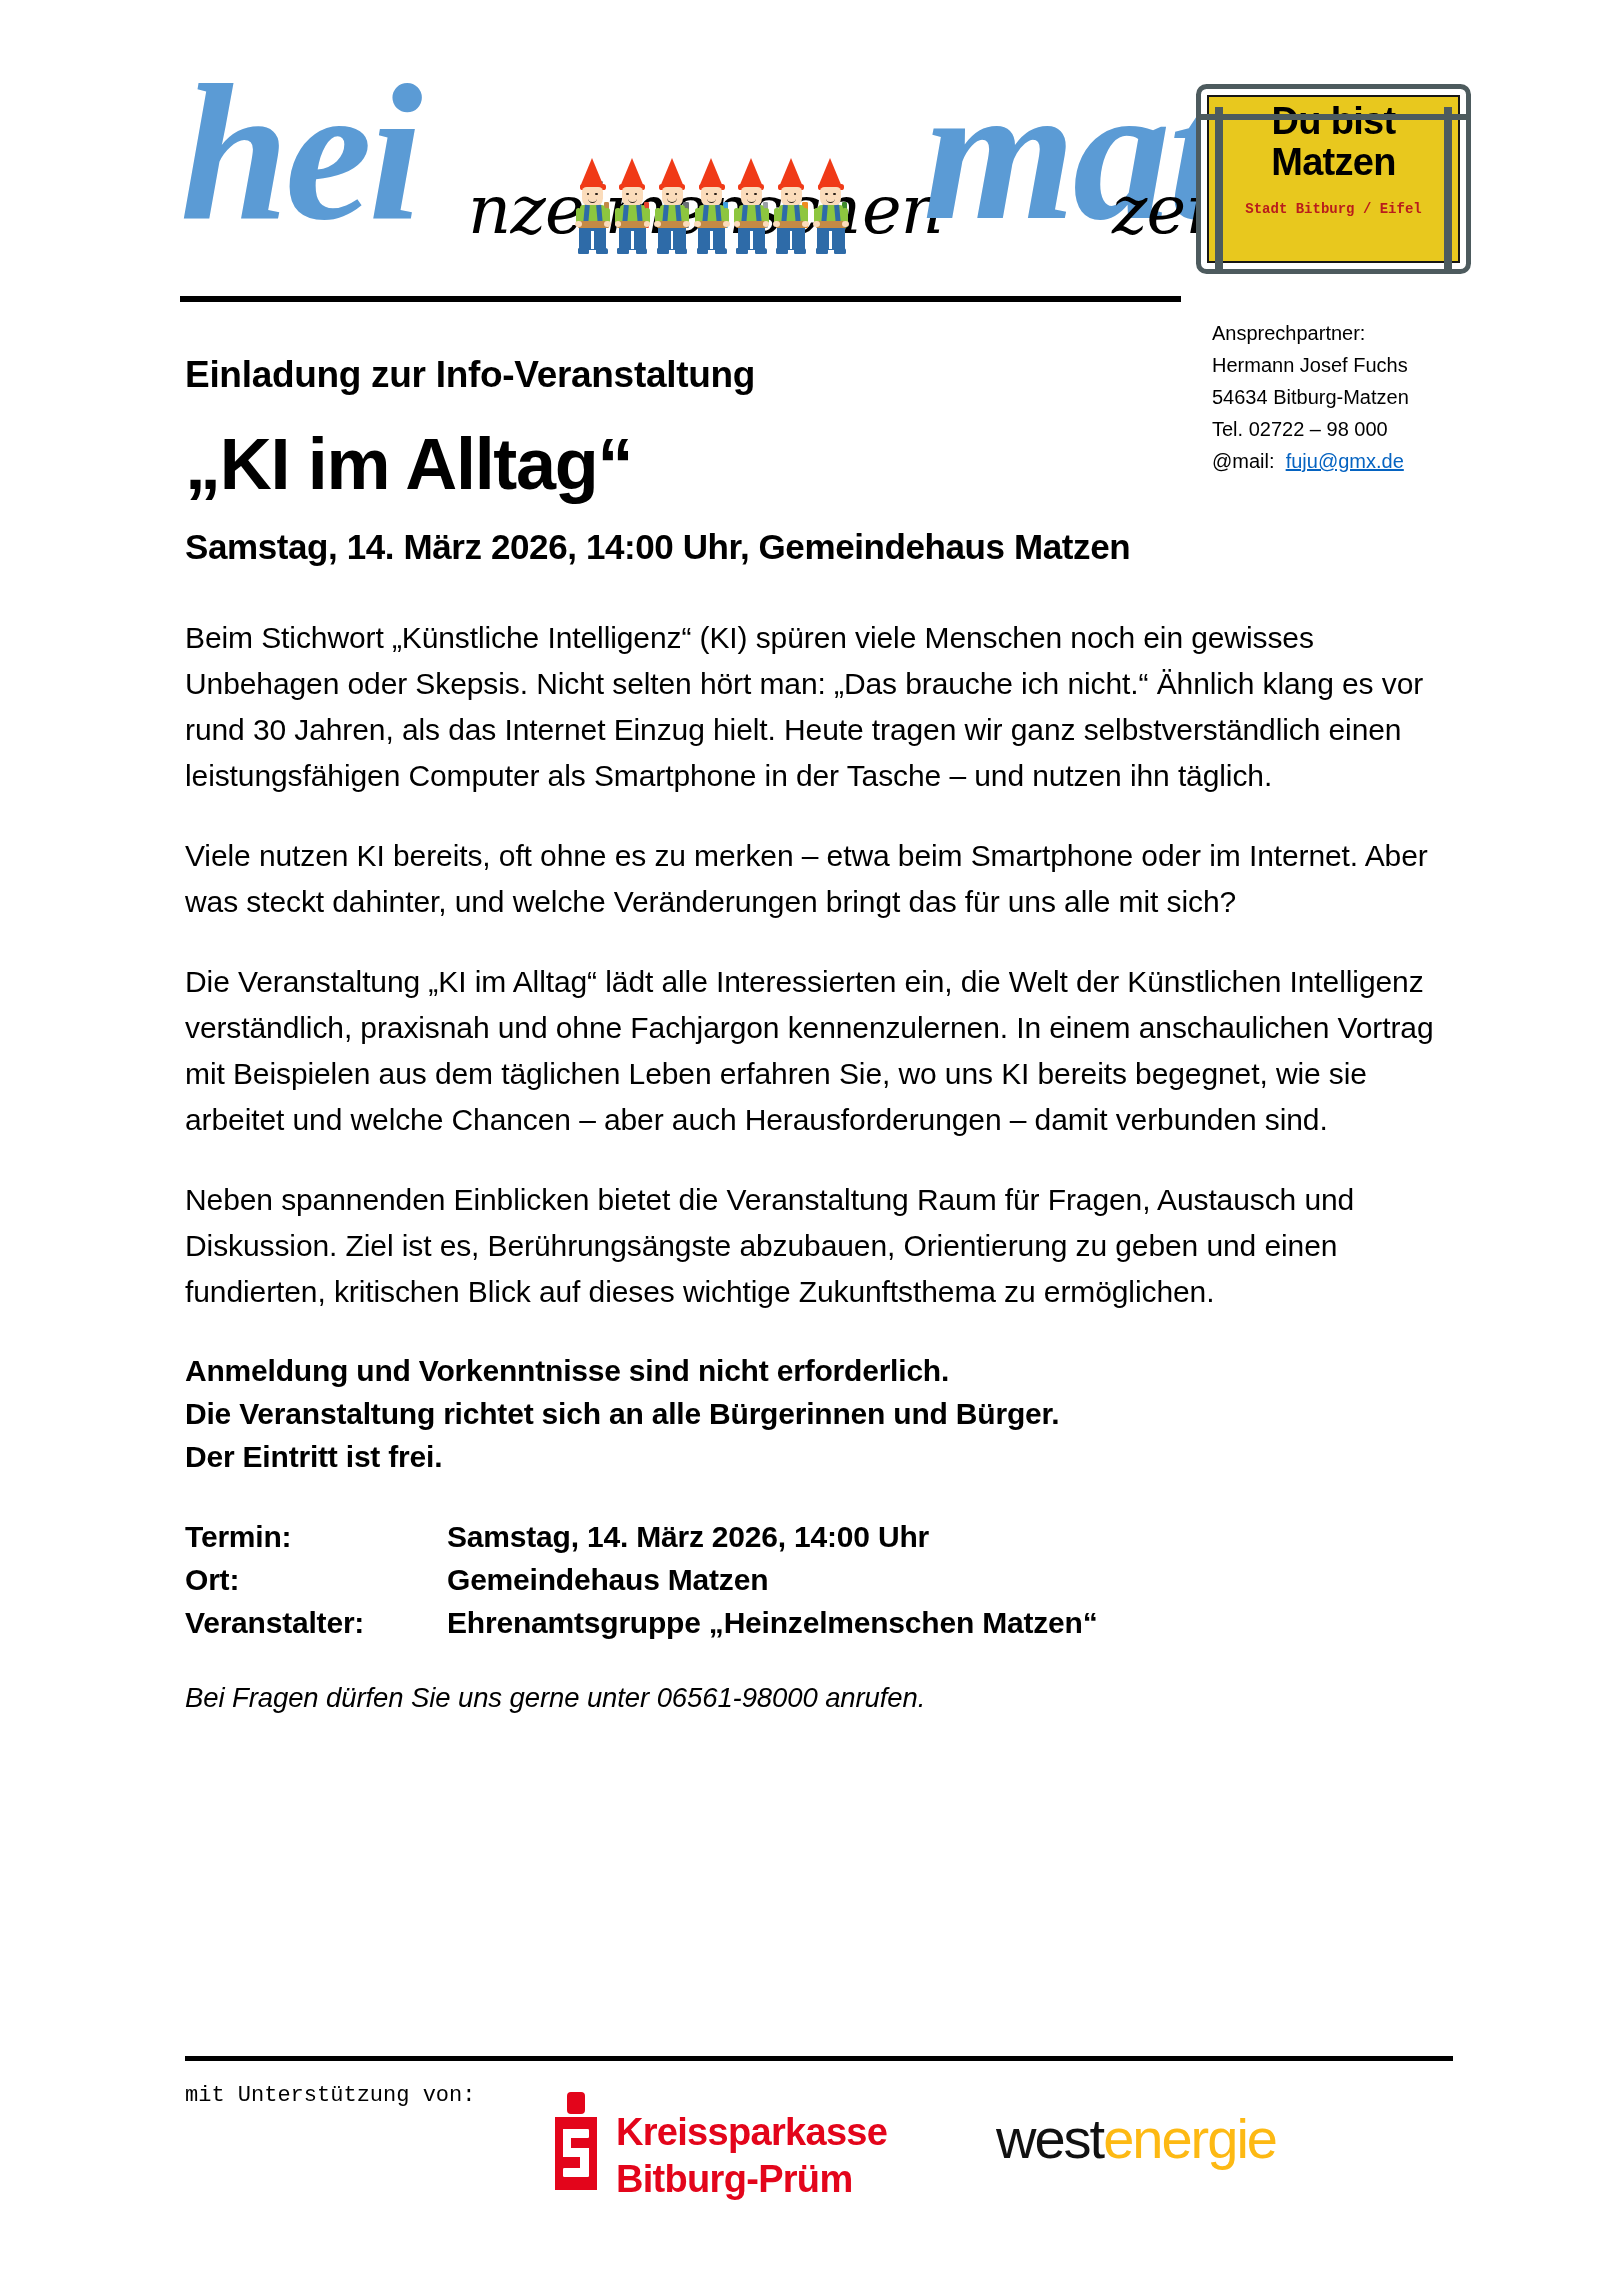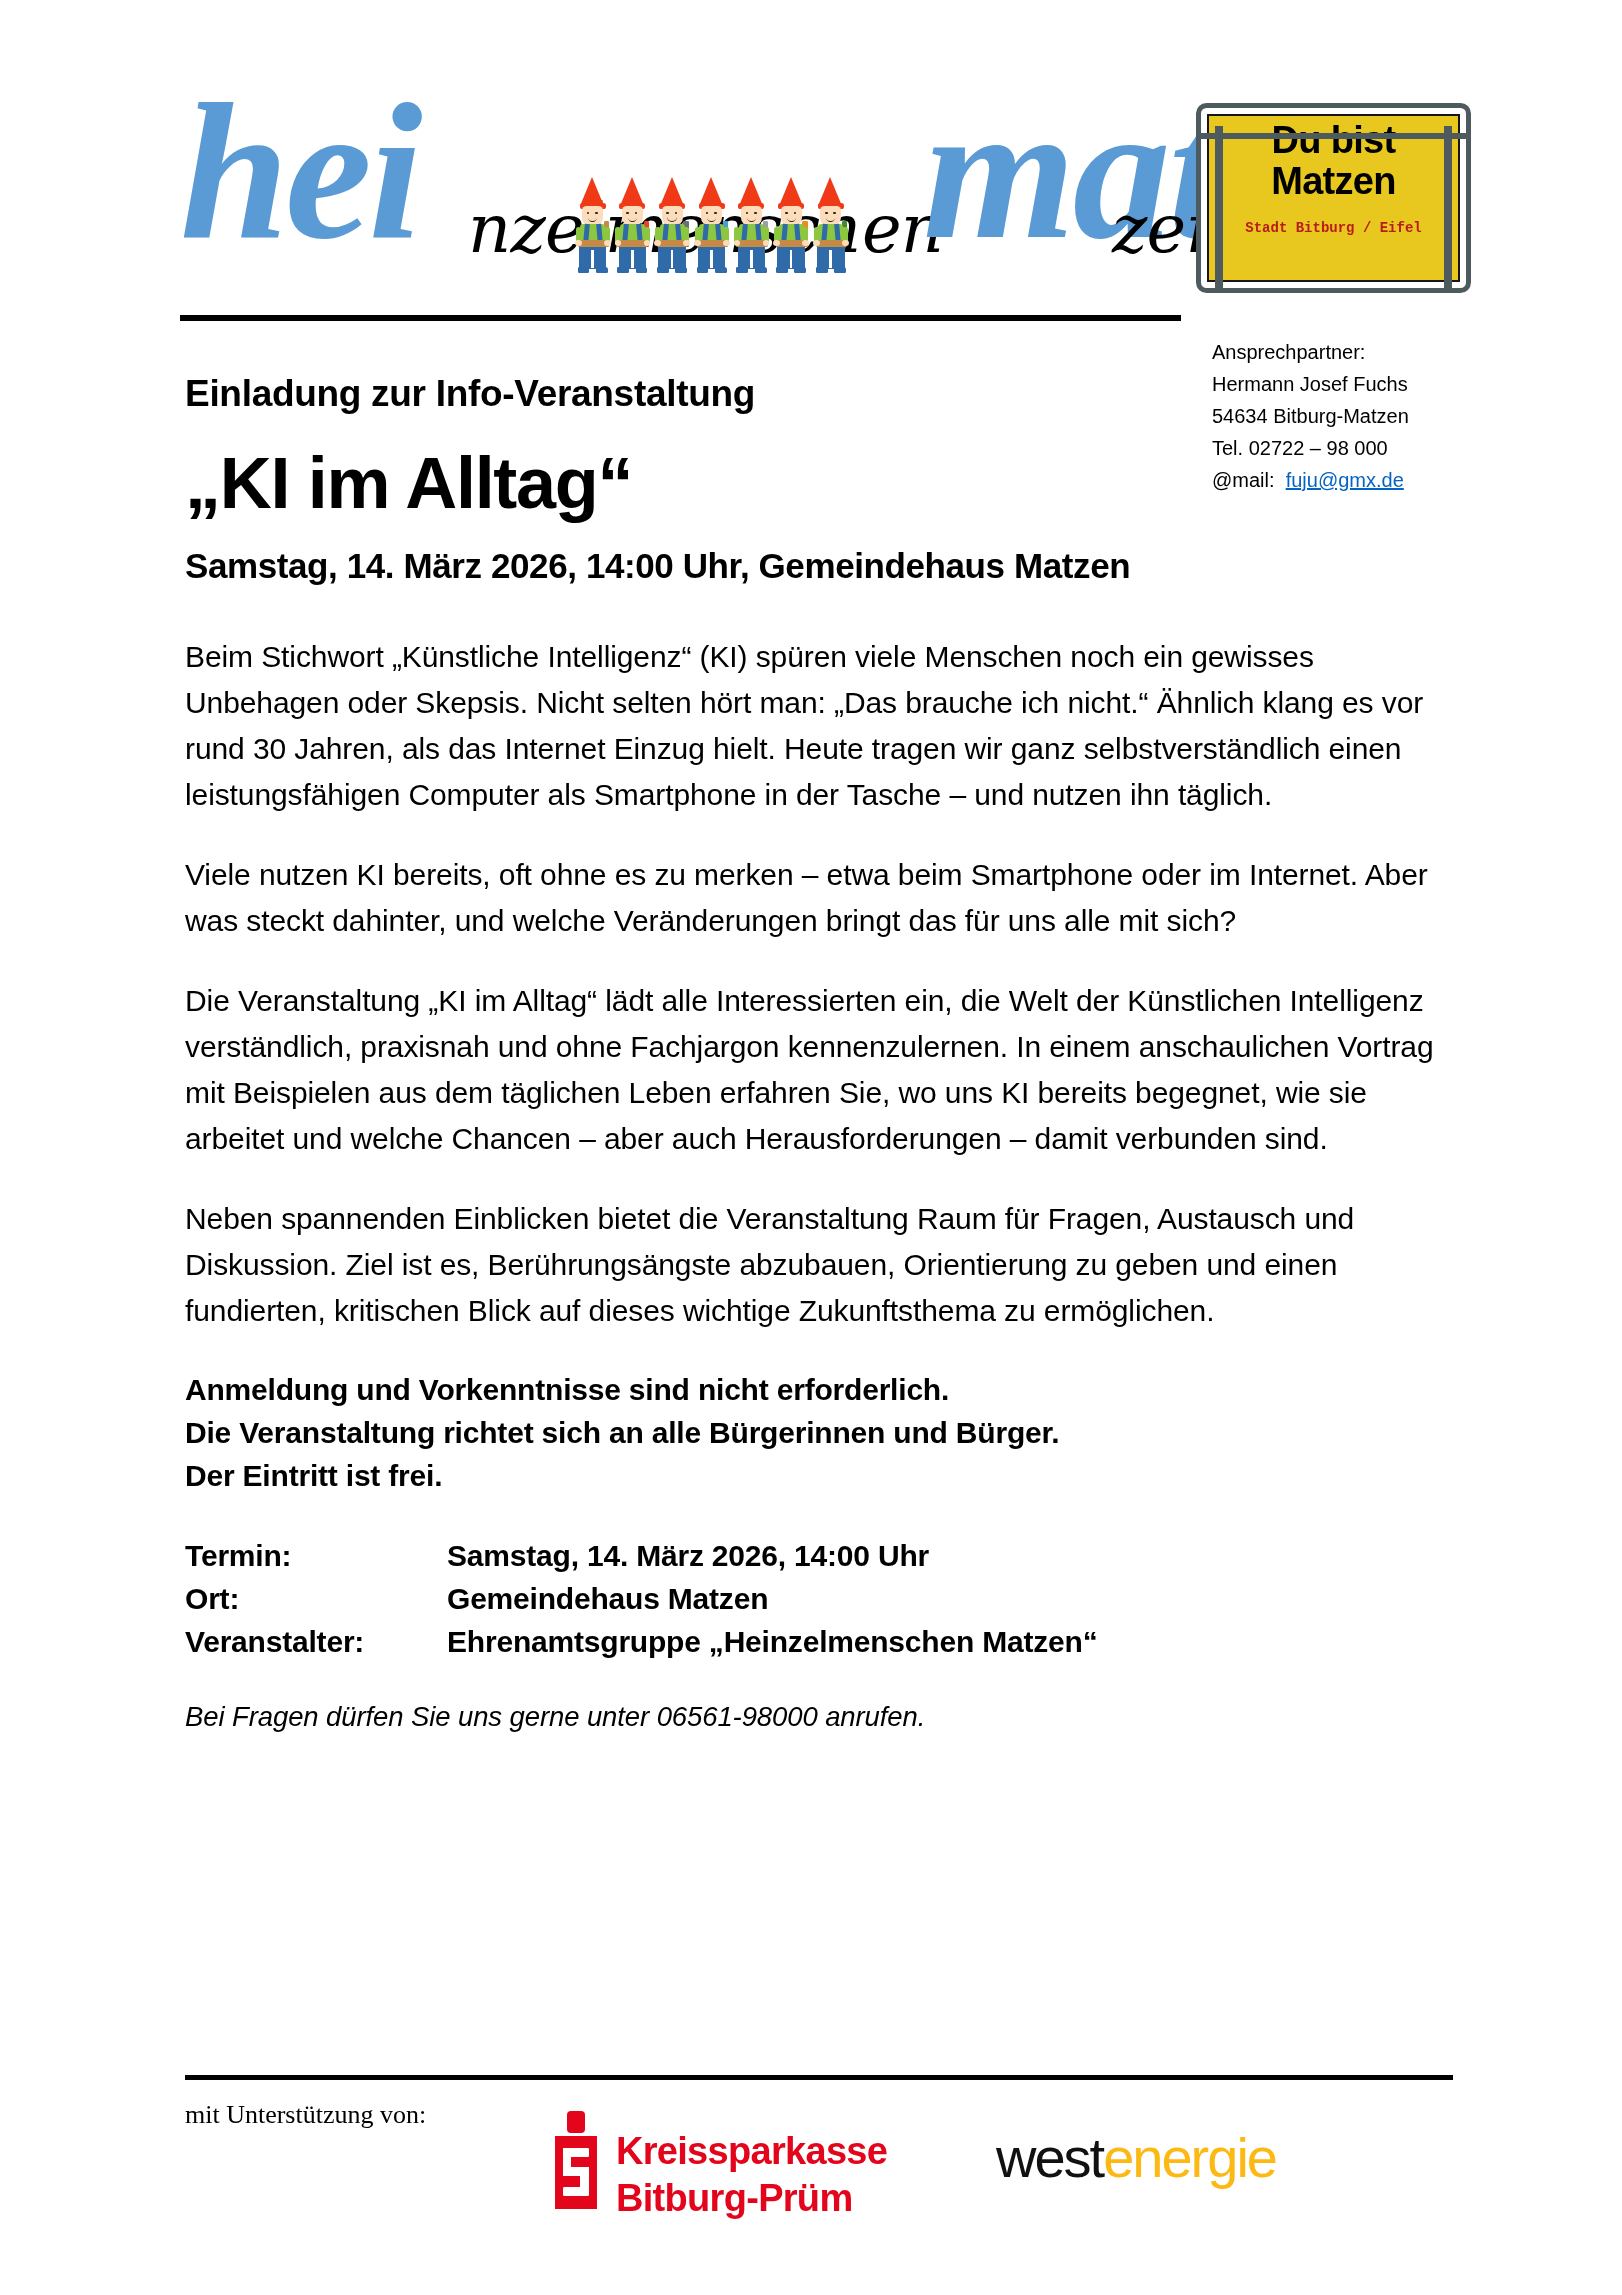--- a/index.html
+++ b/index.html
@@ -16,21 +16,20 @@
     -webkit-font-smoothing: antialiased;
     position: relative;
     overflow: hidden;
   }
 
   .page {
     position: relative;
     width: 1623px;
     height: 2042px;
     box-sizing: border-box;
-    margin-top: 19px;
   }
 
   
   .header {
     position: absolute;
     left: 0;
     top: 0;
     width: 1623px;
     height: 308px;
   }
@@ -422,22 +421,22 @@
     left: 185px;
     top: 2066px;
     width: 1269px;
     height: 170px;
   }
 
   .footer-label {
     position: absolute;
     left: 0;
     top: 14.4px;
-    font-family: Liberation Serif, serif;
-    font-size: 26px;
+    font-family: Liberation Mono, monospace;
+    font-size: 22px;
     line-height: 31px;
   }
 
   
   .ksk {
     position: absolute;
     left: 362px;
     top: 14.4px;
     width: 340px;
     height: 131px;

